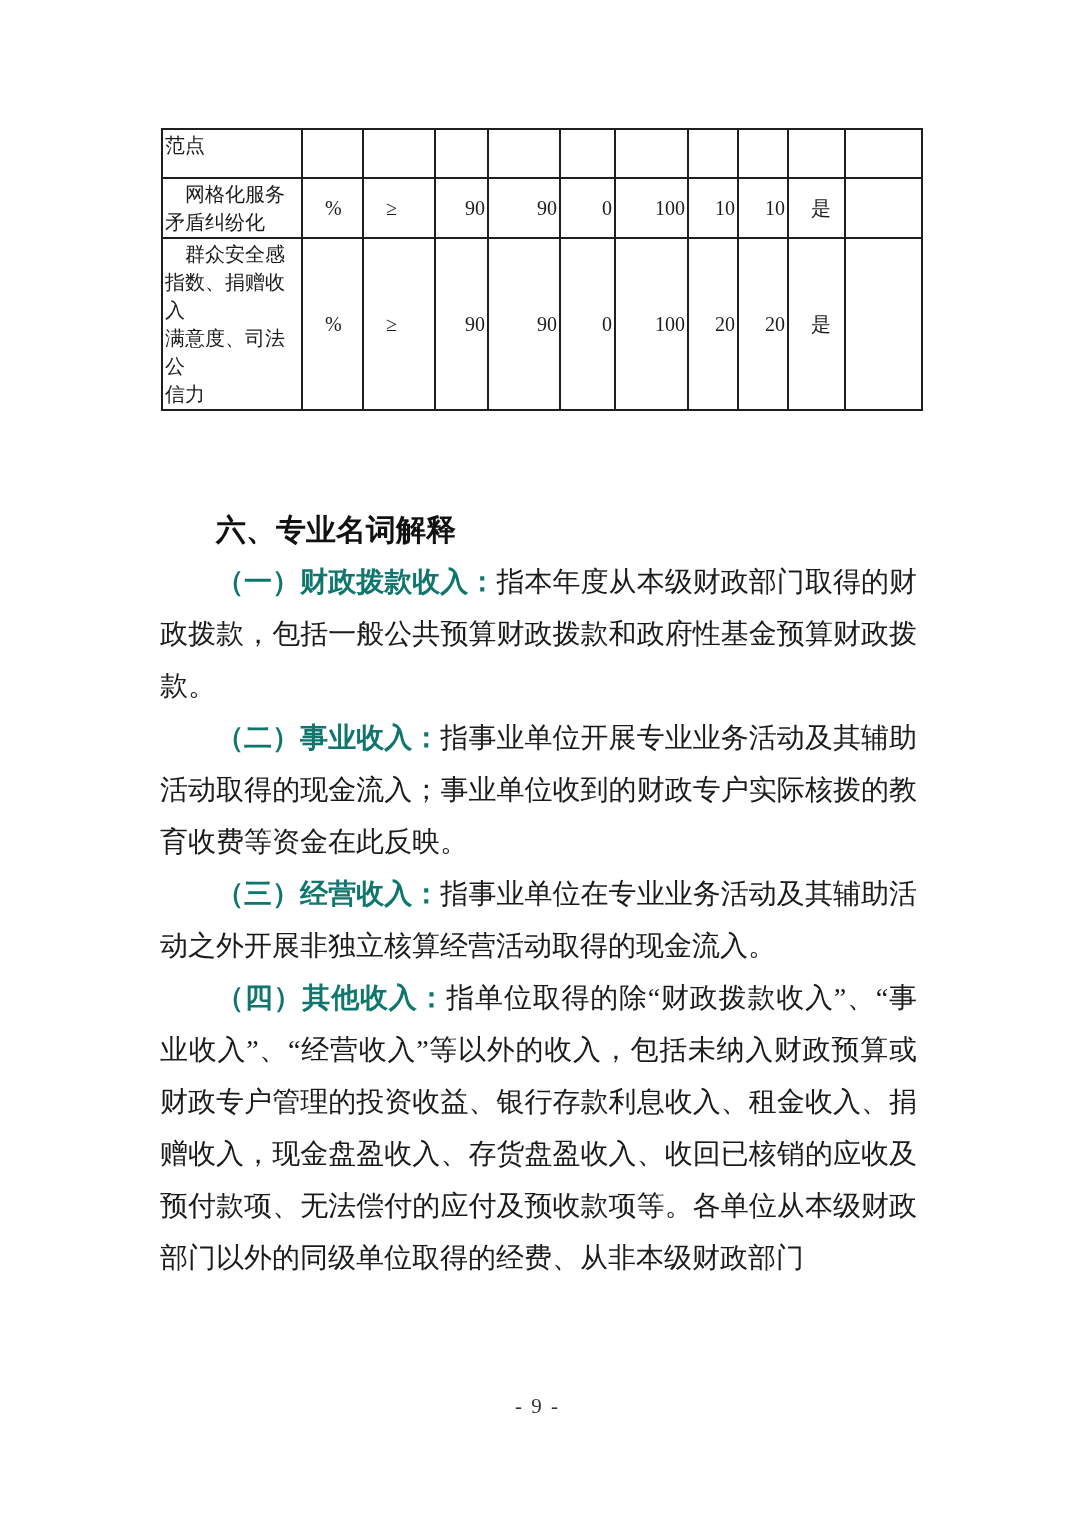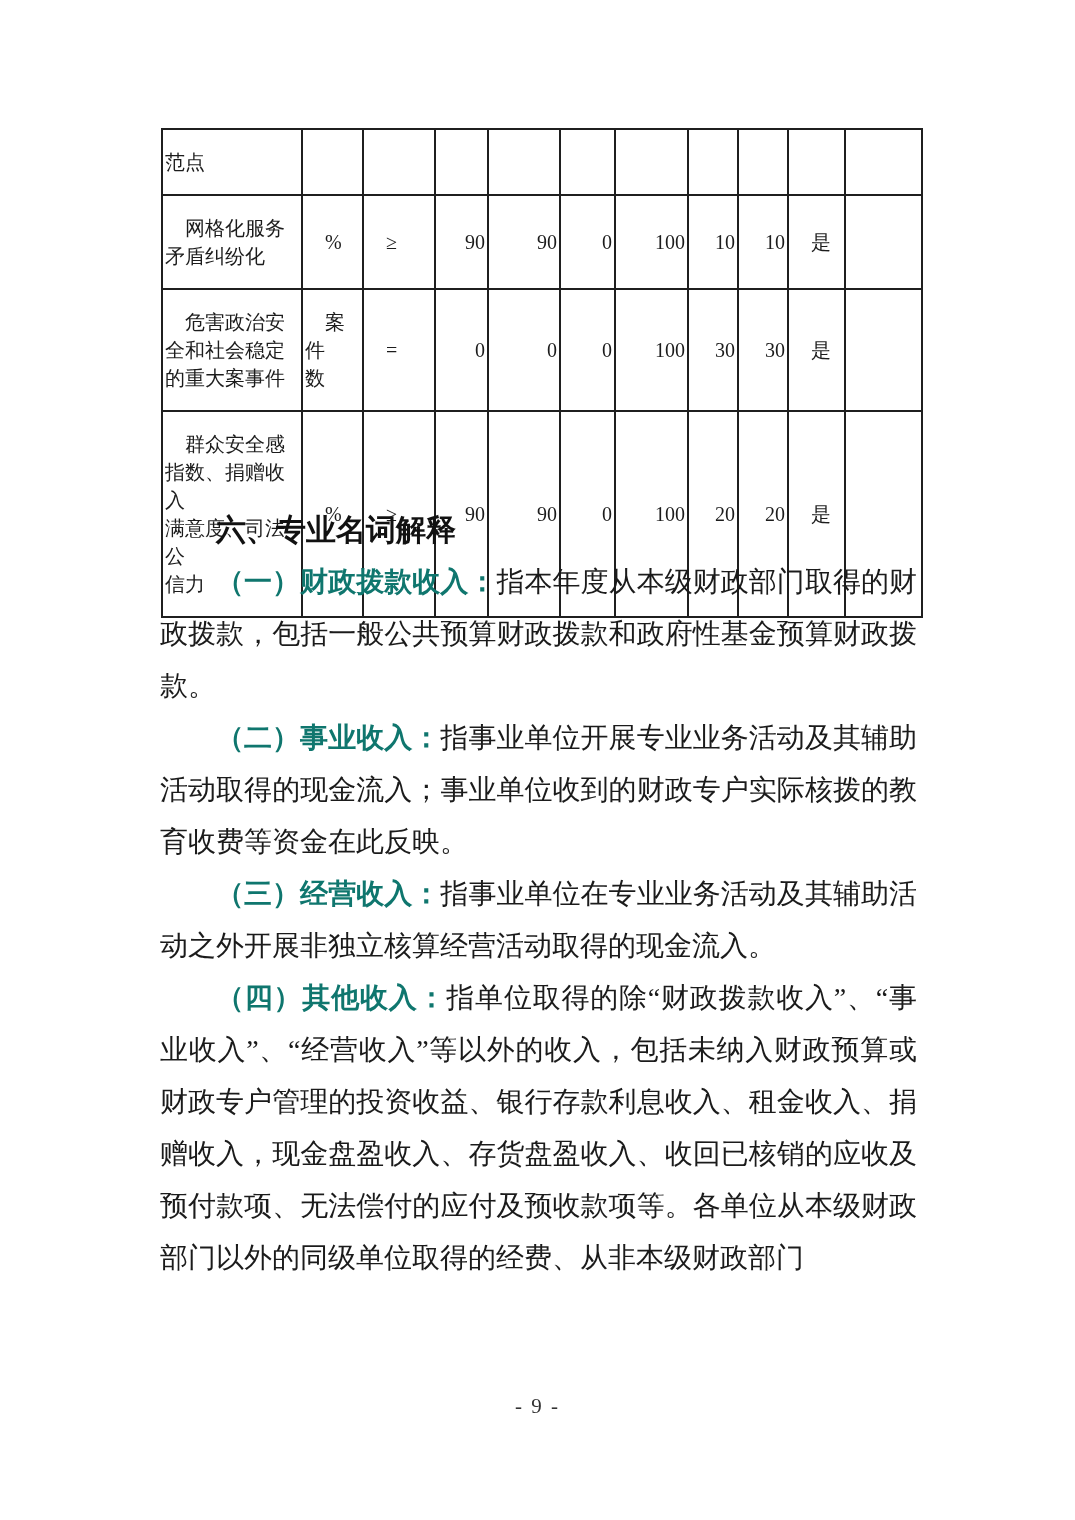--- a/index.html
+++ b/index.html
@@ -3,21 +3,21 @@
 <meta charset="utf-8">
 <style>
   html,body{margin:0;padding:0;background:#fff;}
   .page{position:relative;width:1075px;height:1520px;background:#ffffff;overflow:hidden;
         color:#1b1b1b;font-family:"Liberation Serif","DejaVu Serif",serif;}
 
   
   table.indicator{position:absolute;left:161px;top:128px;width:760px;
         border-collapse:collapse;table-layout:fixed;}
   table.indicator td{border:2px solid #1f1f1f;font-size:20px;line-height:28px;
-        color:#1c1c1c;vertical-align:middle;padding:18px 2px;overflow:hidden;}
+        color:#1c1c1c;vertical-align:middle;padding:1px 2px;overflow:hidden;}
   td.txt{text-align:left;text-indent:1em;white-space:pre-line;}
   td.num{text-align:right;padding-right:4px;font-size:21px;margin-top:29px;}
   #tbody tr:nth-child(1){height:49px;}
   #tbody tr:nth-child(2){height:59px;}
   #tbody tr:nth-child(3){height:86px;}
   #tbody tr:nth-child(4){height:59px;}
   #tbody tr:nth-child(5){height:113px;}
   tr.row-cont td{vertical-align:top;text-indent:0;}
 
   
@@ -73,36 +73,20 @@
           <td class="num">90</td>
           <td class="num">90</td>
           <td class="num">0</td>
           <td class="num">100</td>
           <td class="num">10</td>
           <td class="num">10</td>
           <td class="txt">是</td>
           <td class="txt"></td>
         </tr>
         <tr>
-          <td class="txt">危害政治安
-全和社会稳定
-的重大案事件</td>
-          <td class="txt">案件
-数</td>
-          <td class="txt">=</td>
-          <td class="num">0</td>
-          <td class="num">0</td>
-          <td class="num">0</td>
-          <td class="num">100</td>
-          <td class="num">30</td>
-          <td class="num">30</td>
-          <td class="txt">是</td>
-          <td class="txt"></td>
-        </tr>
-        <tr>
           <td class="txt">群众安全感
 指数、捐赠收入
 满意度、司法公
 信力</td>
           <td class="txt">%</td>
           <td class="txt">≥</td>
           <td class="num">90</td>
           <td class="num">90</td>
           <td class="num">0</td>
           <td class="num">100</td>

